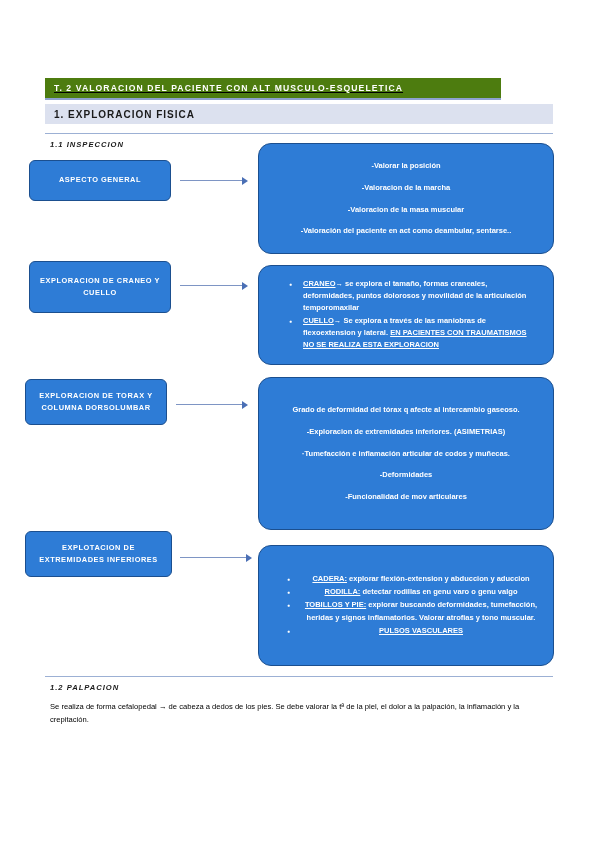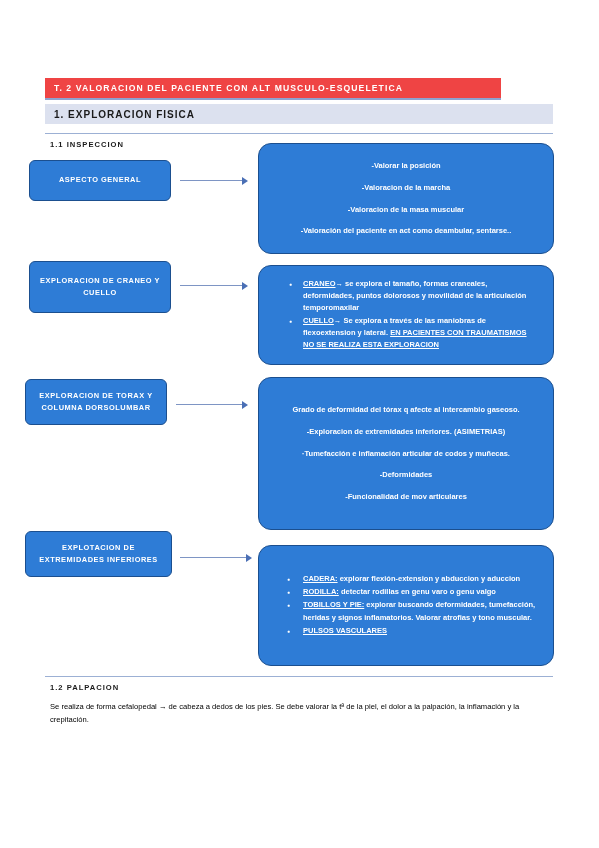--- a/index.html
+++ b/index.html
@@ -22,25 +22,26 @@
     background: #ffffff;
   }
 
   
   .title-bar {
     position: absolute;
     left: 45px;
     top: 78px;
     width: 456px;
     height: 22px;
-    background: #ef4444;
+    background: #4d7c0f;
     border-bottom: 2px solid #8EA2CF;
     box-sizing: border-box;
     display: flex;
     align-items: center;
+    text-decoration: underline;
   }
   .title-bar .txt {
     color: #ffffff;
     font-size: 8.6px;
     font-weight: bold;
     letter-spacing: 1.1px;
     padding-left: 9px;
     white-space: nowrap;
   }
   .sub-bar {
@@ -71,20 +72,21 @@
     border-top: 1.5px solid #9CB0D4;
   }
   .section-head {
     position: absolute;
     left: 50px;
     color: #1a1a1a;
     font-size: 7.6px;
     font-weight: bold;
     letter-spacing: 1.0px;
     white-space: nowrap;
+    font-style: italic;
   }
 
   
   .lbox {
     position: absolute;
     background: #2E7CD6;
     border: 1.6px solid #1B4F8F;
     border-radius: 6px;
     box-sizing: border-box;
     display: flex;
@@ -133,21 +135,21 @@
   }
   .rbox ul li::before {
     content: "\25CF";
     position: absolute;
     left: -14px;
     top: 0;
     font-size: 5px;
     line-height: 2.5;
   }
   .rbox ul.centered li {
-    text-align: left;
+    text-align: center;
   }
   .rbox ul.centered li::before {
     left: -16px;
   }
   .u { text-decoration: underline; }
 
   
   .arrow {
     position: absolute;
     height: 9px;

